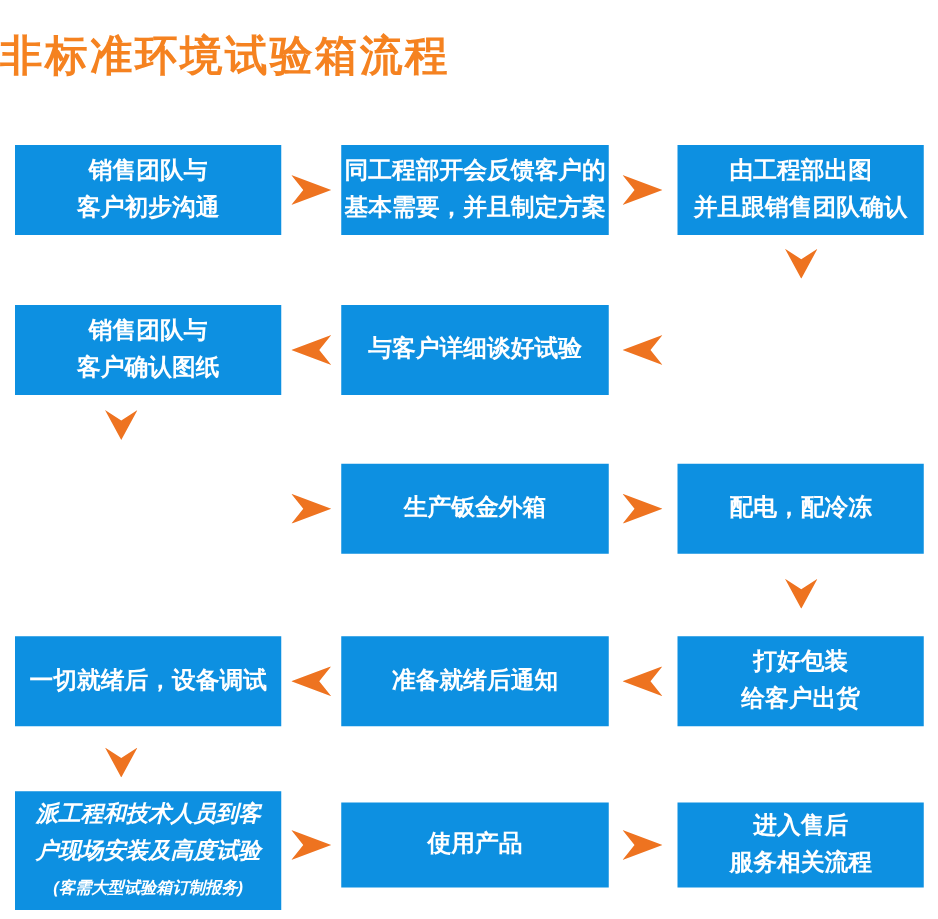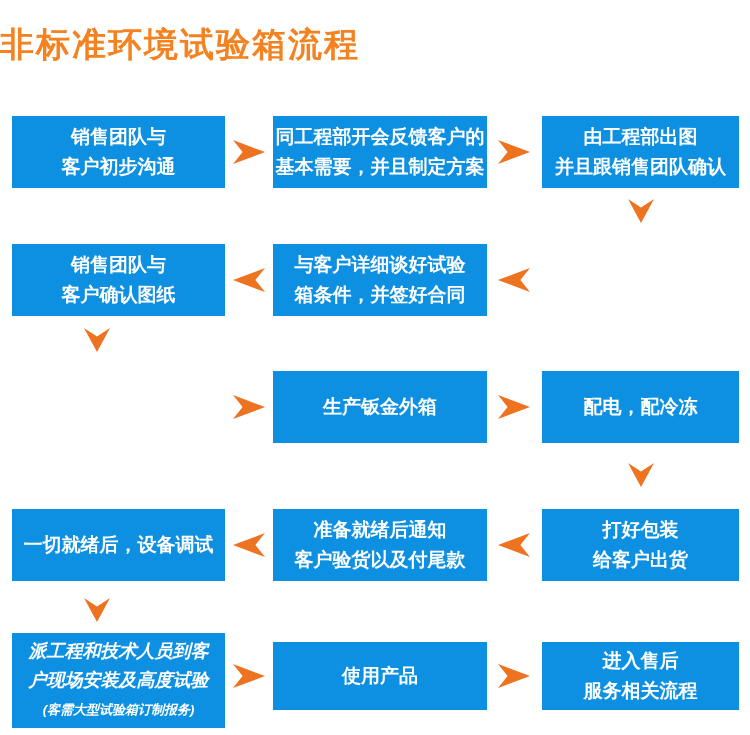--- a/index.html
+++ b/index.html
@@ -64,42 +64,40 @@
   </div>
   <div class="arrow down" style="left:628px;top:199px"></div>
 
   <div class="box" style="left:12px;top:244px;width:213px;height:72px">
     <div class="line">销售团队与</div>
     <div class="line">客户确认图纸</div>
   </div>
   <div class="arrow left" style="left:233px;top:268px"></div>
   <div class="box" style="left:273px;top:244px;width:214px;height:72px">
     <div class="line">与客户详细谈好试验</div>
-    <div class="line">箱条件，并签好合同</div>
   </div>
   <div class="arrow left" style="left:498px;top:268px"></div>
   <div class="arrow down" style="left:84px;top:328px"></div>
 
   <div class="arrow right" style="left:233px;top:395px"></div>
   <div class="box" style="left:273px;top:371px;width:214px;height:72px">
     <div class="line">生产钣金外箱</div>
   </div>
   <div class="arrow right" style="left:498px;top:395px"></div>
   <div class="box" style="left:542px;top:371px;width:197px;height:72px">
     <div class="line">配电，配冷冻</div>
   </div>
   <div class="arrow down" style="left:628px;top:463px"></div>
 
   <div class="box" style="left:12px;top:509px;width:213px;height:72px">
     <div class="line">一切就绪后，设备调试</div>
   </div>
   <div class="arrow left" style="left:233px;top:533px"></div>
   <div class="box" style="left:273px;top:509px;width:214px;height:72px">
     <div class="line">准备就绪后通知</div>
-    <div class="line">客户验货以及付尾款</div>
   </div>
   <div class="arrow left" style="left:498px;top:533px"></div>
   <div class="box" style="left:542px;top:509px;width:197px;height:72px">
     <div class="line">打好包装</div>
     <div class="line">给客户出货</div>
   </div>
   <div class="arrow down" style="left:84px;top:598px"></div>
 
   <div class="box small" style="left:12px;top:633px;width:213px;height:95px">
     <div class="line">派工程和技术人员到客</div>

